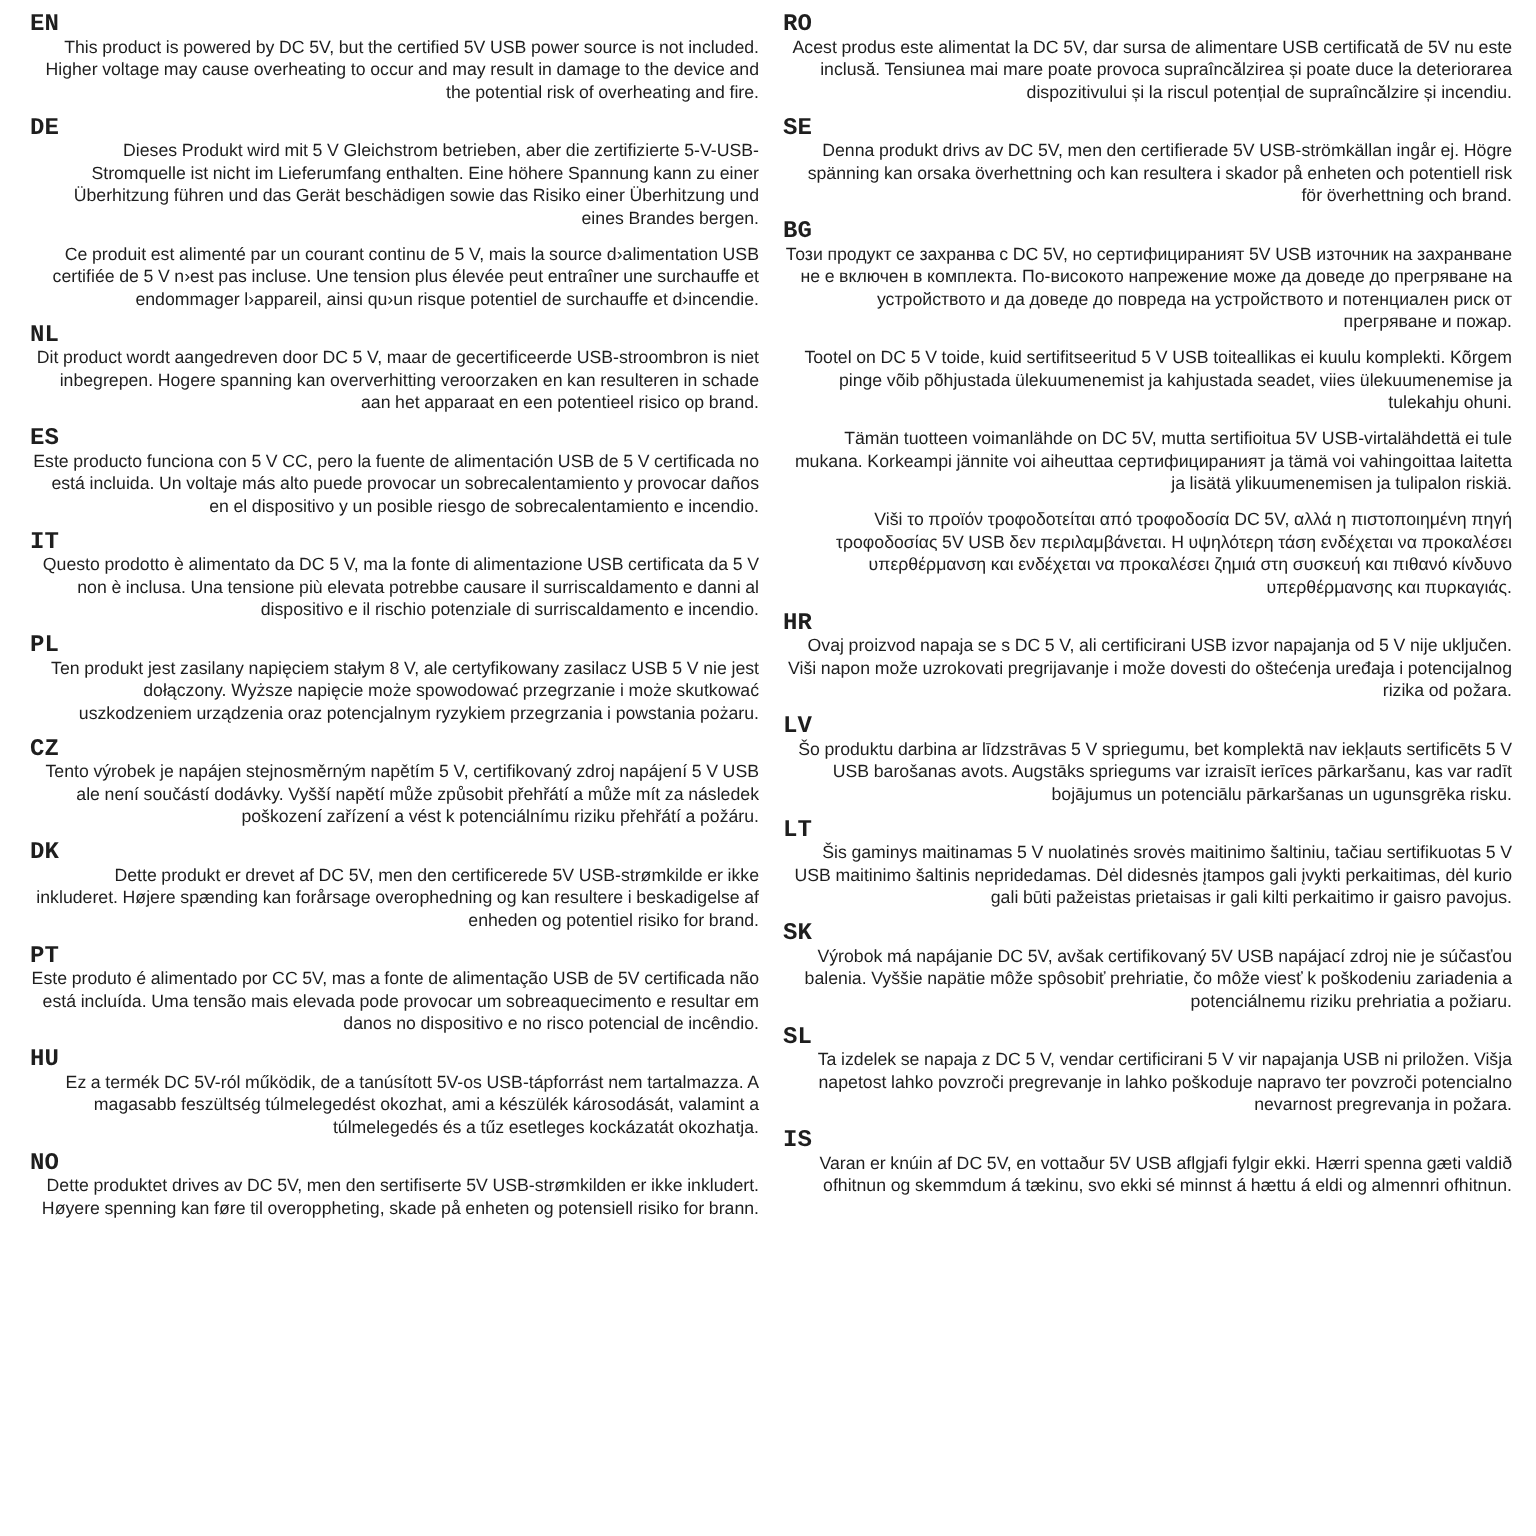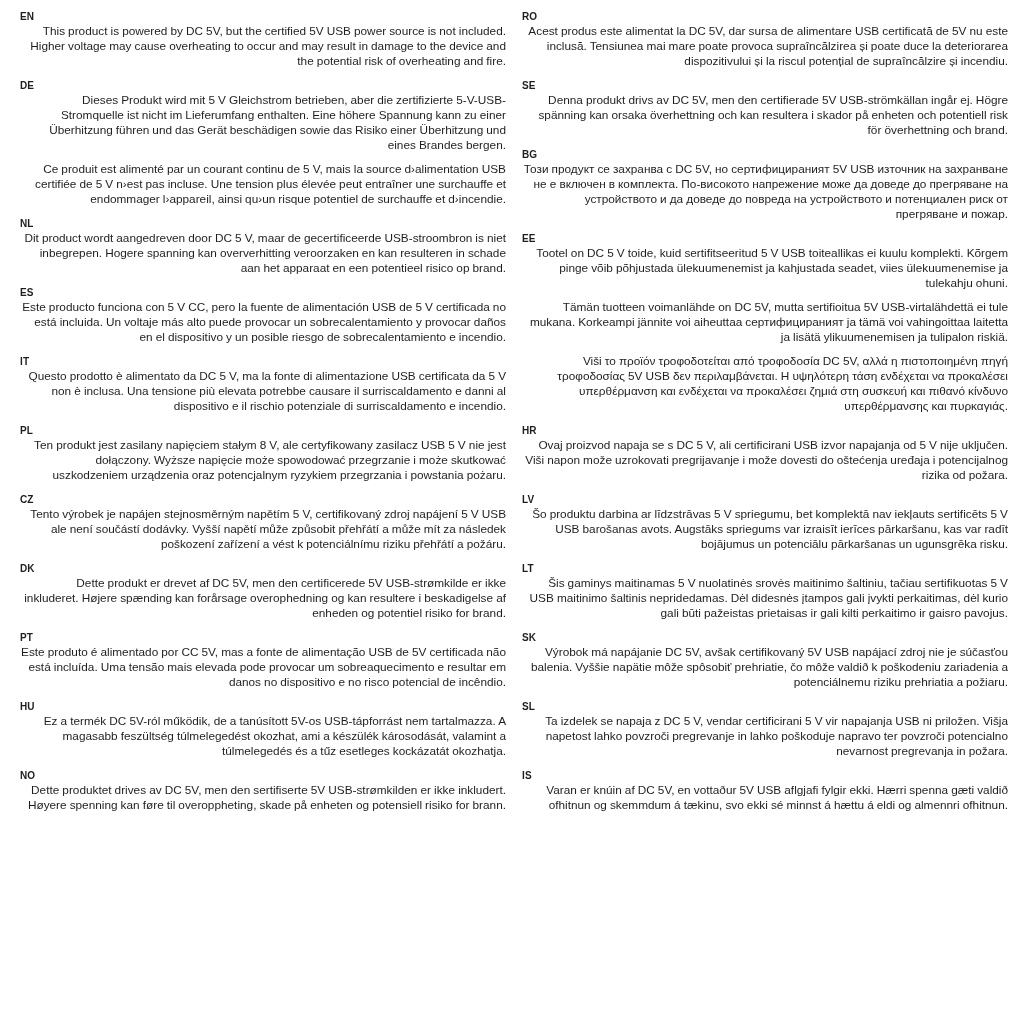--- a/index.html
+++ b/index.html
@@ -23,24 +23,25 @@
   }
   .col {
     width: 486px;
     flex: 0 0 486px;
   }
   section.lang {
     margin: 0 0 9px 0;
   }
   section.lang h2 {
     margin: 0;
-    font-size: 10px;
+    font-size: 16px;
     font-weight: bold;
     line-height: 15px;
     letter-spacing: 0.1px;
+    font-family: Liberation Mono, monospace;
   }
   section.lang p {
     margin: 0;
     font-size: 11.8px;
     line-height: 15px;
     text-align: right;
     word-spacing: -0.2px;
   }
 </style>
 </head>
@@ -103,21 +104,20 @@
       </section>
       <section class="lang">
         <h2>SE</h2>
         <p>Denna produkt drivs av DC 5V, men den certifierade 5V USB-strömkällan ingår ej. Högre spänning kan orsaka överhettning och kan resultera i skador på enheten och potentiell risk för överhettning och brand.</p>
       </section>
       <section class="lang">
         <h2>BG</h2>
         <p>Този продукт се захранва с DC 5V, но сертифицираният 5V USB източник на захранване не е включен в комплекта. По-високото напрежение може да доведе до прегряване на устройството и да доведе до повреда на устройството и потенциален риск от прегряване и пожар.</p>
       </section>
       <section class="lang">
-        <h2>EE</h2>
         <p>Tootel on DC 5 V toide, kuid sertifitseeritud 5 V USB toiteallikas ei kuulu komplekti. Kõrgem pinge võib põhjustada ülekuumenemist ja kahjustada seadet, viies ülekuumenemise ja tulekahju ohuni.</p>
       </section>
       <section class="lang">
         <p>Tämän tuotteen voimanlähde on DC 5V, mutta sertifioitua 5V USB-virtalähdettä ei tule mukana. Korkeampi jännite voi aiheuttaa сертифицираният ja tämä voi vahingoittaa laitetta ja lisätä ylikuumenemisen ja tulipalon riskiä.</p>
       </section>
       <section class="lang">
         <p>Viši το προϊόν τροφοδοτείται από τροφοδοσία DC 5V, αλλά η πιστοποιημένη πηγή τροφοδοσίας 5V USB δεν περιλαμβάνεται. Η υψηλότερη τάση ενδέχεται να προκαλέσει υπερθέρμανση και ενδέχεται να προκαλέσει ζημιά στη συσκευή και πιθανό κίνδυνο υπερθέρμανσης και πυρκαγιάς.</p>
       </section>
       <section class="lang">
         <h2>HR</h2>
@@ -126,21 +126,21 @@
       <section class="lang">
         <h2>LV</h2>
         <p>Šo produktu darbina ar līdzstrāvas 5 V spriegumu, bet komplektā nav iekļauts sertificēts 5 V USB barošanas avots. Augstāks spriegums var izraisīt ierīces pārkaršanu, kas var radīt bojājumus un potenciālu pārkaršanas un ugunsgrēka risku.</p>
       </section>
       <section class="lang">
         <h2>LT</h2>
         <p>Šis gaminys maitinamas 5 V nuolatinės srovės maitinimo šaltiniu, tačiau sertifikuotas 5 V USB maitinimo šaltinis nepridedamas. Dėl didesnės įtampos gali įvykti perkaitimas, dėl kurio gali būti pažeistas prietaisas ir gali kilti perkaitimo ir gaisro pavojus.</p>
       </section>
       <section class="lang">
         <h2>SK</h2>
-        <p>Výrobok má napájanie DC 5V, avšak certifikovaný 5V USB napájací zdroj nie je súčasťou balenia. Vyššie napätie môže spôsobiť prehriatie, čo môže valdið k poškodeniu zariadenia a potenciálnemu riziku prehriatia a požiaru.</p>
+        <p>Výrobok má napájanie DC 5V, avšak certifikovaný 5V USB napájací zdroj nie je súčasťou balenia. Vyššie napätie môže spôsobiť prehriatie, čo môže viesť k poškodeniu zariadenia a potenciálnemu riziku prehriatia a požiaru.</p>
       </section>
       <section class="lang">
         <h2>SL</h2>
         <p>Ta izdelek se napaja z DC 5 V, vendar certificirani 5 V vir napajanja USB ni priložen. Višja napetost lahko povzroči pregrevanje in lahko poškoduje napravo ter povzroči potencialno nevarnost pregrevanja in požara.</p>
       </section>
       <section class="lang">
         <h2>IS</h2>
         <p>Varan er knúin af DC 5V, en vottaður 5V USB aflgjafi fylgir ekki. Hærri spenna gæti valdið ofhitnun og skemmdum á tækinu, svo ekki sé minnst á hættu á eldi og almennri ofhitnun.</p>
       </section>
     </div>

